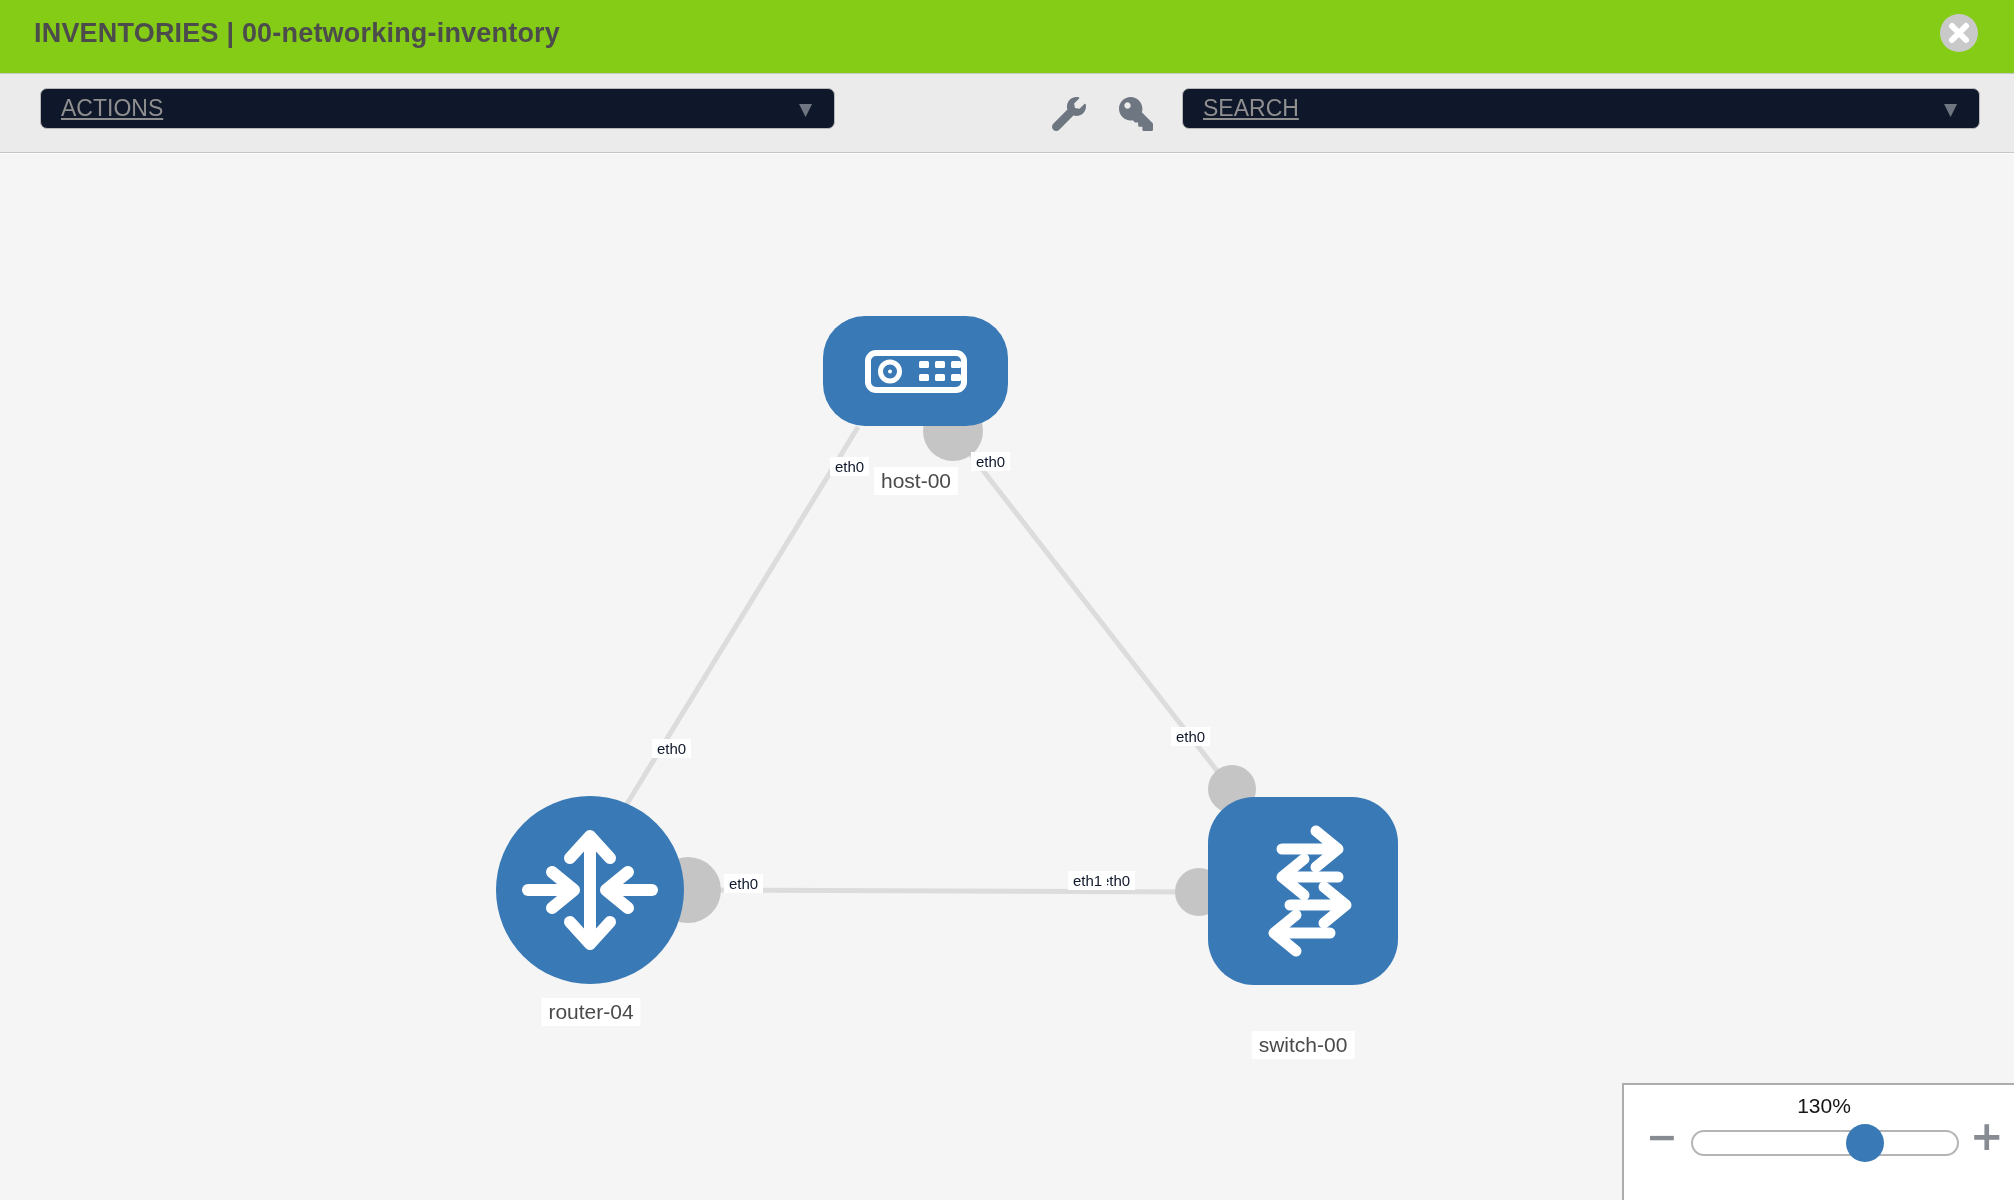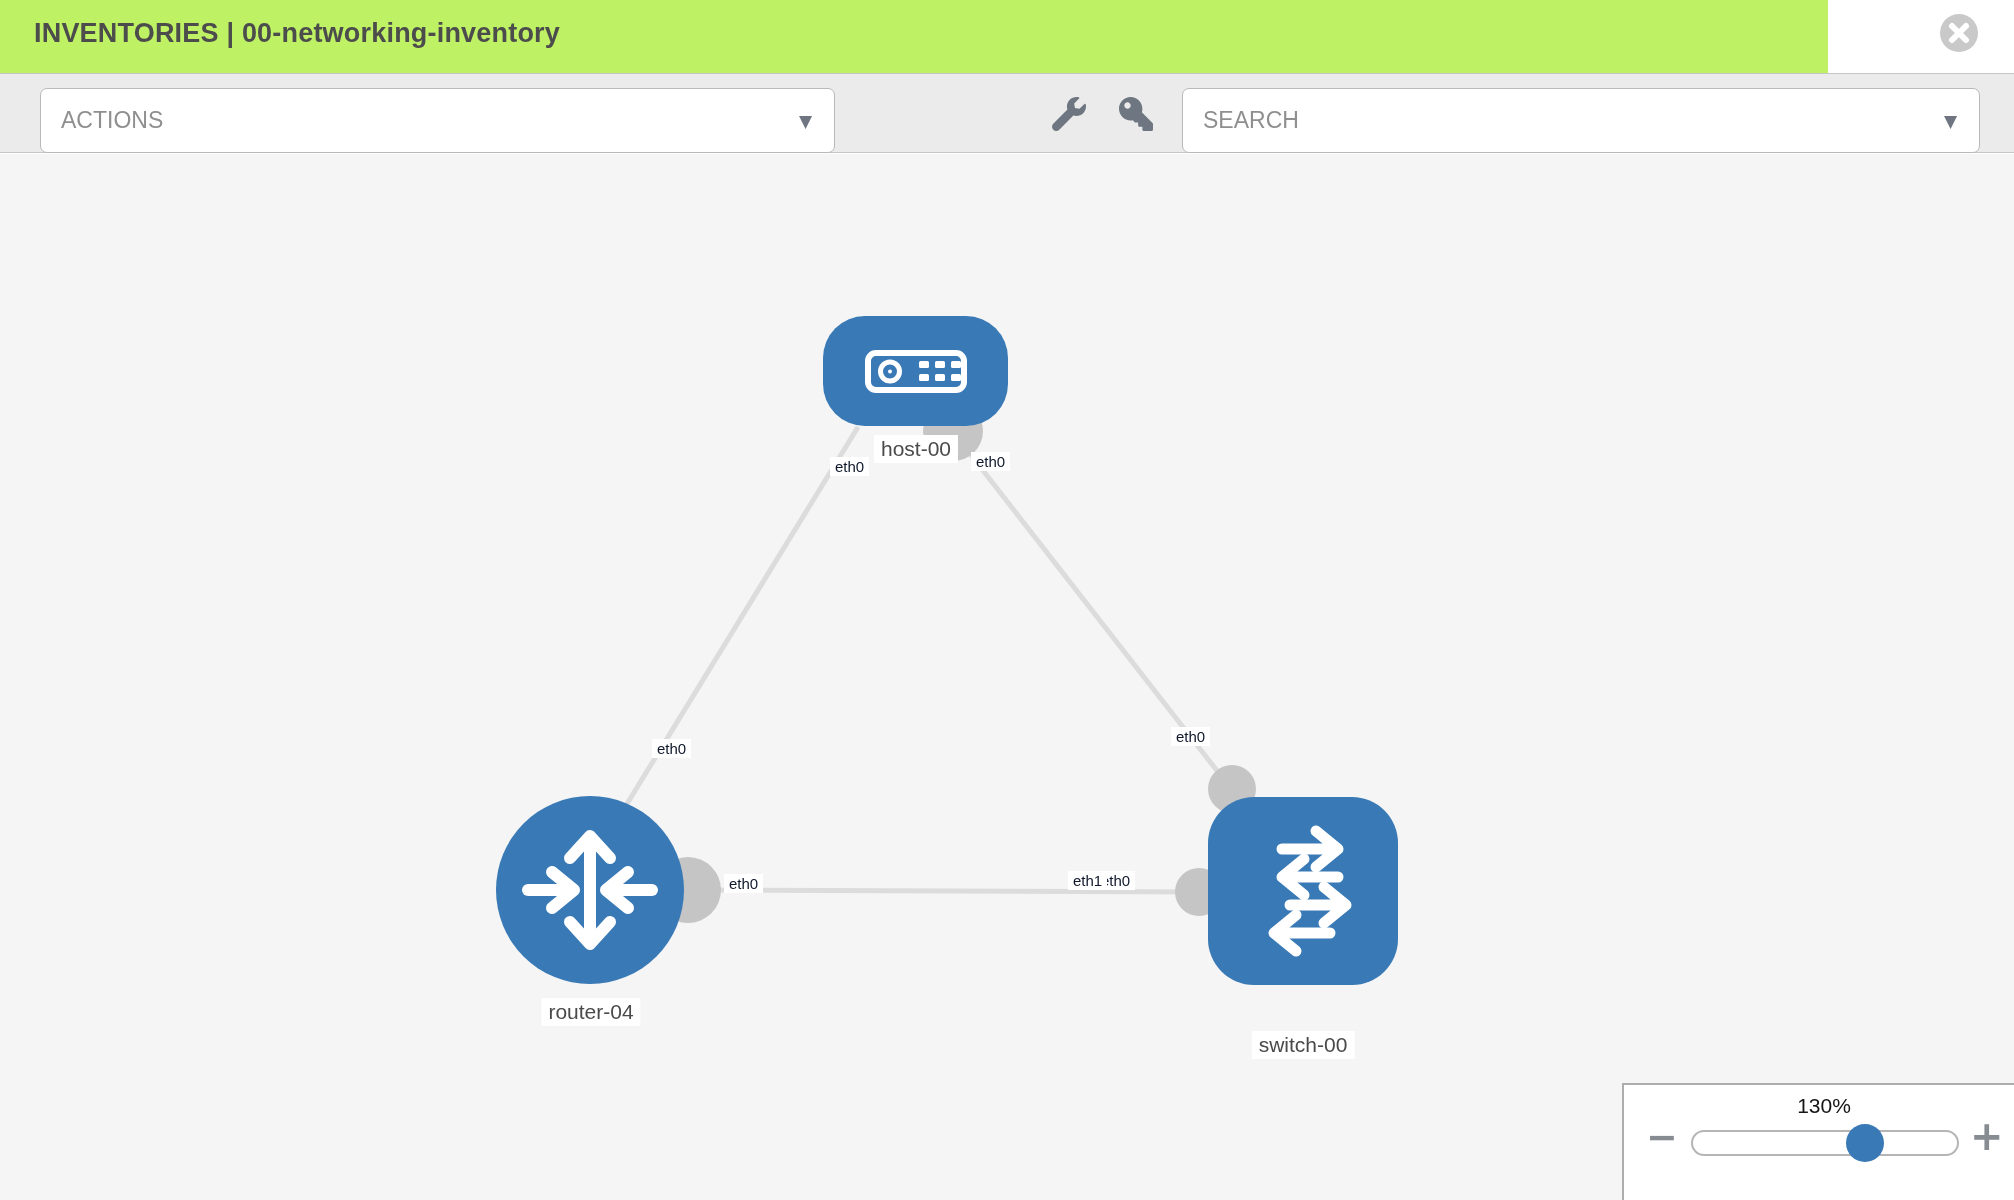--- a/index.html
+++ b/index.html
@@ -4,37 +4,37 @@
 <style>
   * { box-sizing: border-box; }
   html,body { margin:0; padding:0; }
   body {
     width:2014px; height:1200px; overflow:hidden;
     font-family:"Liberation Sans","DejaVu Sans",sans-serif;
     background:#ffffff; position:relative;
   }
 
   
-  .header { position:absolute; left:0; top:0; width:1828px; height:73px; background:#bef264; }
+  .header { position:absolute; left:0; top:0; width:2014px; height:73px; background:#84cc16; }
   .page-title {
     position:absolute; left:34px; top:18px;
     font-size:27px; font-weight:bold; color:#4c4c4c; letter-spacing:.2px;
   }
   .close-btn { position:absolute; left:1938px; top:12px; width:42px; height:42px; cursor:pointer; border:0; background:transparent; padding:0; }
 
   
   .toolbar {
     position:absolute; left:0; top:73px; width:2014px; height:80px;
     background:#ebebeb; border-top:1px solid #c6c6c6; border-bottom:1px solid #c6c6c6;
   }
   .select-box {
-    position:absolute; top:14px; height:65px; background:#ffffff;
+    position:absolute; top:14px; height:41px; background:#0f172a;
     border:1px solid #b9b9b9; border-radius:7px;
     display:flex; align-items:center; padding:0 20px;
-    font-size:23px; color:#8f8f8f; cursor:pointer;
+    font-size:23px; color:#8f8f8f; cursor:pointer;text-decoration:underline;
   }
   .select-actions { left:40px;  width:795px; }
   .select-search  { left:1182px; width:798px; }
   .caret {
     position:absolute; right:22px; top:50%; transform:translateY(-50%);
     font-family:"DejaVu Sans",sans-serif; font-size:17px; color:#6f7681;
   }
   .tool-btn { position:absolute; top:95px; width:40px; height:40px; border:0; background:transparent; padding:0; cursor:pointer; }
   .tool-btn svg { width:34px; height:34px; }
   .btn-wrench { left:1049px; }
@@ -158,21 +158,21 @@
     <rect x="1208" y="797" width="190" height="188" rx="46" fill="#3879b6"></rect>
     <g stroke="#ffffff" stroke-width="11" stroke-linecap="round" stroke-linejoin="round" fill="none">
       <path d="M1282 849 H1332 M1316 831 L1338 849 L1316 867"></path>
       <path d="M1338 877 H1288 M1304 859 L1282 877 L1304 895"></path>
       <path d="M1290 905 H1340 M1324 887 L1346 905 L1324 923"></path>
       <path d="M1330 933 H1280 M1296 915 L1274 933 L1296 951"></path>
     </g>
   </g>
 </svg>
 
-<div class="chip node-label" style="left:916px; top:435px;">host-00</div>
+<div class="chip node-label" style="left:916px; top:467px;">host-00</div>
 <div class="chip node-label" style="left:591px; top:998px;">router-04</div>
 <div class="chip node-label" style="left:1303px; top:999px;margin-top:32px;">switch-00</div>
 
 <div class="chip port-label" style="left:830px;  top:457px;">eth0</div>
 <div class="chip port-label" style="left:971px;  top:452px;">eth0</div>
 <div class="chip port-label" style="left:652px;  top:739px;">eth0</div>
 <div class="chip port-label" style="left:1171px; top:727px;">eth0</div>
 <div class="chip port-label" style="left:724px;  top:874px;">eth0</div>
 <div class="chip port-label" style="left:1096px; top:871px;">eth0</div>
 <div class="chip port-label" style="left:1068px; top:871px;">eth1</div>

